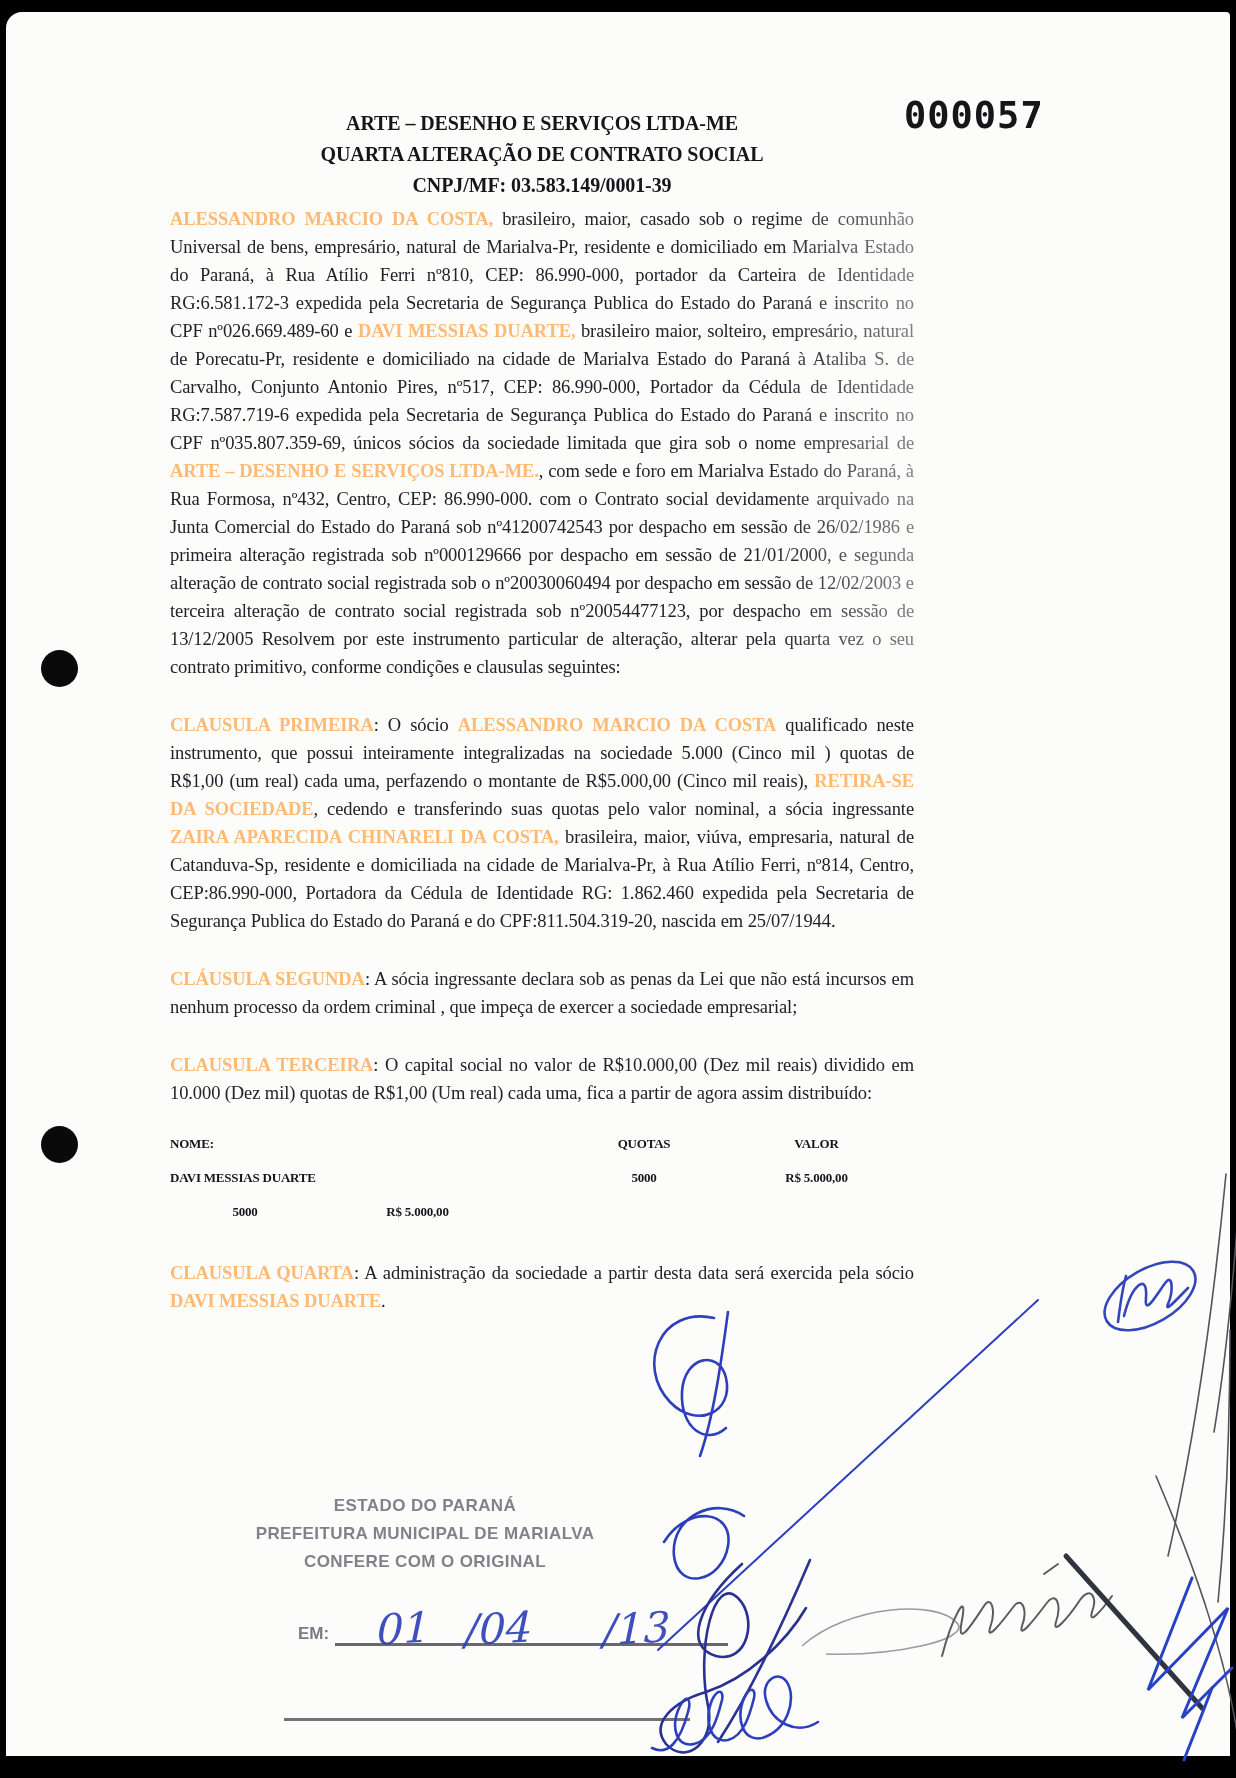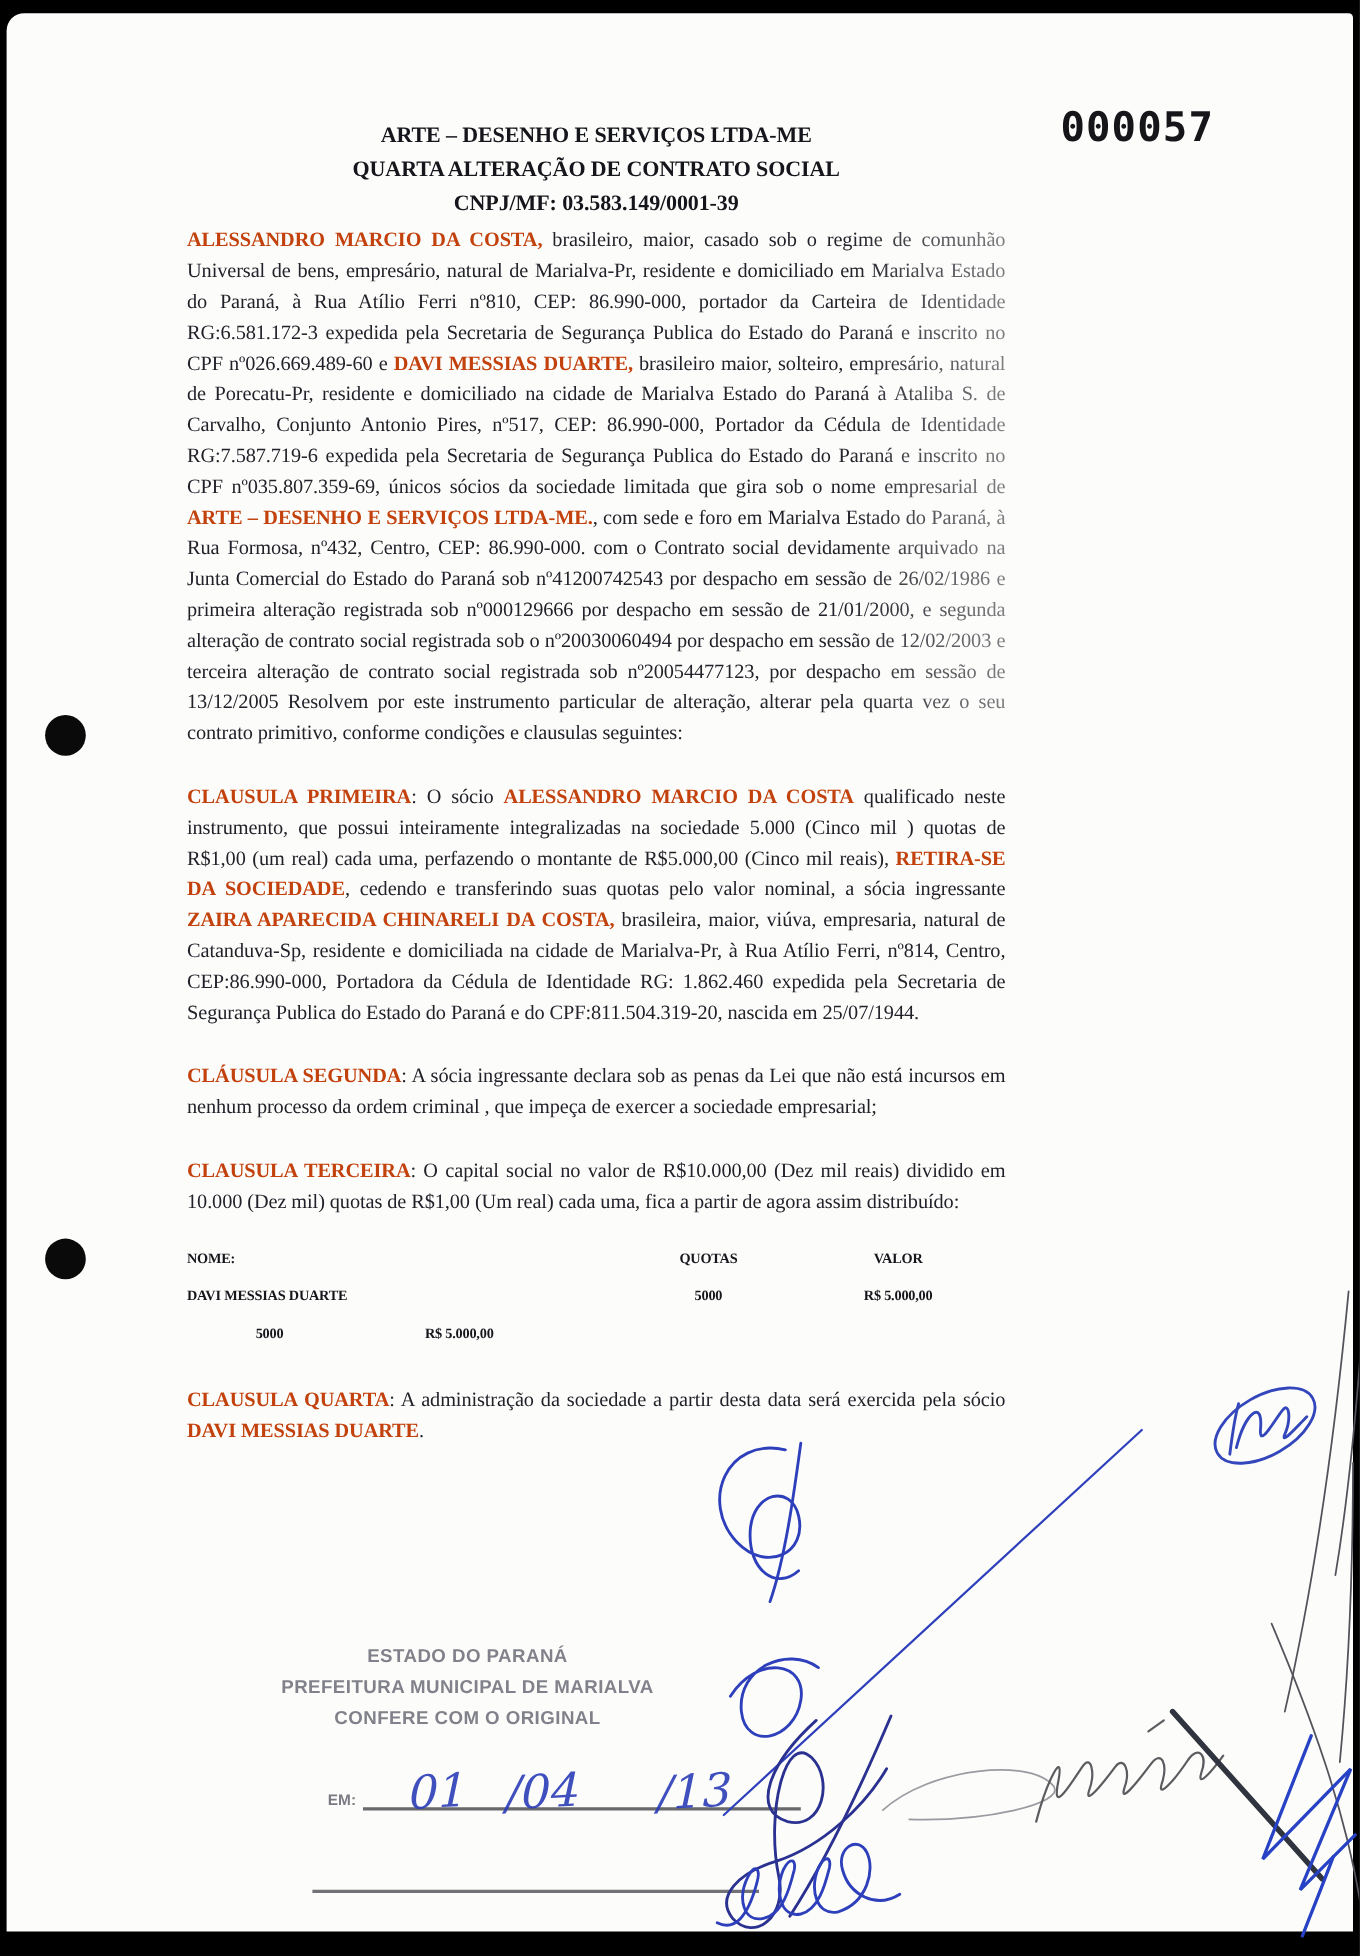--- a/index.html
+++ b/index.html
@@ -1,49 +1,49 @@
 <!DOCTYPE html>
 <html><head>
 <meta charset="utf-8">
 <style>
   html,body{margin:0;padding:0;background:#000;}
   #scan{position:relative;width:1236px;height:1778px;background:#000;overflow:hidden;
         font-family:"Liberation Serif","DejaVu Serif",serif;}
   #paper{position:absolute;left:6px;top:12px;width:1224px;height:1744px;
          background:#fcfcfa;border-radius:16px 4px 0 0;}
   
-  .pagenum{position:absolute;left:964px;top:94px;font-family:"DejaVu Sans Mono",monospace;
+  .pagenum{position:absolute;left:904px;top:94px;font-family:"DejaVu Sans Mono",monospace;
            font-weight:bold;font-size:37px;letter-spacing:1px;color:#15151a;}
   
   .textcol{position:absolute;left:170px;top:108px;width:744px;color:#21212a;
            font-size:18.5px;line-height:28px;letter-spacing:-0.1px;}
   .doc-header{text-align:center;font-weight:bold;font-size:20px;line-height:31px;color:#15151c;margin:0 0 4px 0;}
   .textcol p{margin:0 0 30px 0;text-align:justify;}
-  .textcol b{color:#c2410c;}
+  .textcol b{color:#fdba74;}
   
   .quota-table{margin:0 0 6px 0;font-weight:bold;color:#15151c;font-size:13px;letter-spacing:-0.2px;}
   .qrow{display:flex;line-height:34px;}
   .qc-name{flex:1;}
   .qc-quotas{width:150px;text-align:center;}
   .qc-value{width:195px;text-align:center;}
   .clause4{margin-top:30px !important;}
   
   .fade{position:absolute;left:770px;top:150px;width:170px;height:540px;z-index:2;
         background:linear-gradient(to right,rgba(252,252,250,0),rgba(252,252,250,0.5));pointer-events:none;}
   
   .dot{position:absolute;background:#0a0a0a;border-radius:50%;z-index:4;}
   #dot1{left:41px;top:650px;width:37px;height:37px;}
   #dot2{left:41px;top:1126px;width:37px;height:37px;}
   
   .stamp{position:absolute;left:250px;top:1492px;width:478px;z-index:3;
          font-family:"Liberation Sans","DejaVu Sans",sans-serif;color:#71717c;}
   .stamp .sline{width:350px;text-align:center;font-weight:bold;font-size:17px;line-height:28px;
                 letter-spacing:0.4px;opacity:0.88;}
   .emrow{display:flex;align-items:flex-end;margin-top:22px;height:48px;}
-  .emlabel{font-weight:bold;font-size:14px;color:#6d6d78;padding:0 6px 2px 48px;opacity:0.9;}
+  .emlabel{font-weight:bold;font-size:17px;color:#6d6d78;padding:0 6px 2px 48px;opacity:0.9;}
   .emline{flex:1;border-bottom:3px solid rgba(55,55,62,0.75);position:relative;height:48px;}
   .hand{position:absolute;bottom:-10px;color:#2b3db8;font-size:42px;font-style:italic;
         font-family:"DejaVu Serif",serif;transform:rotate(-3deg) skewX(-4deg);opacity:0.9;}
   #hd1{left:42px;} #hd2{left:130px;} #hd3{left:268px;}
   .sigrow{margin-top:28px;margin-left:34px;height:44px;border-bottom:3px solid rgba(55,55,62,0.7);width:406px;}
   
   #inkoverlay{position:absolute;left:0;top:0;width:1236px;height:1778px;z-index:5;pointer-events:none;}
 </style>
 </head>
 <body>

